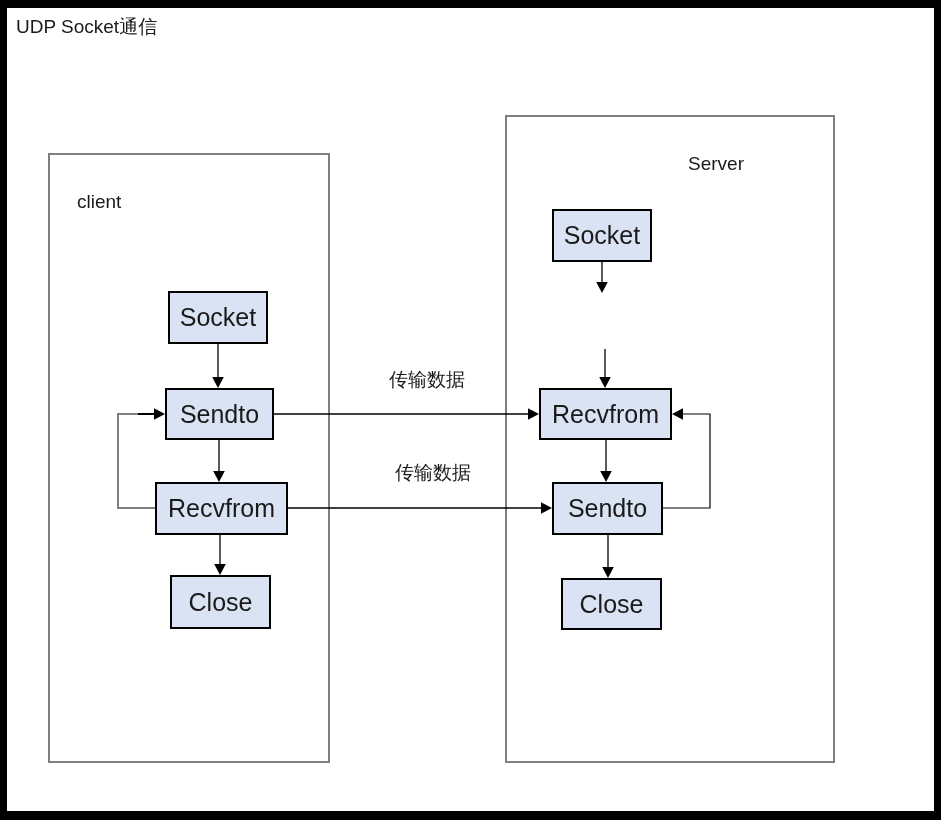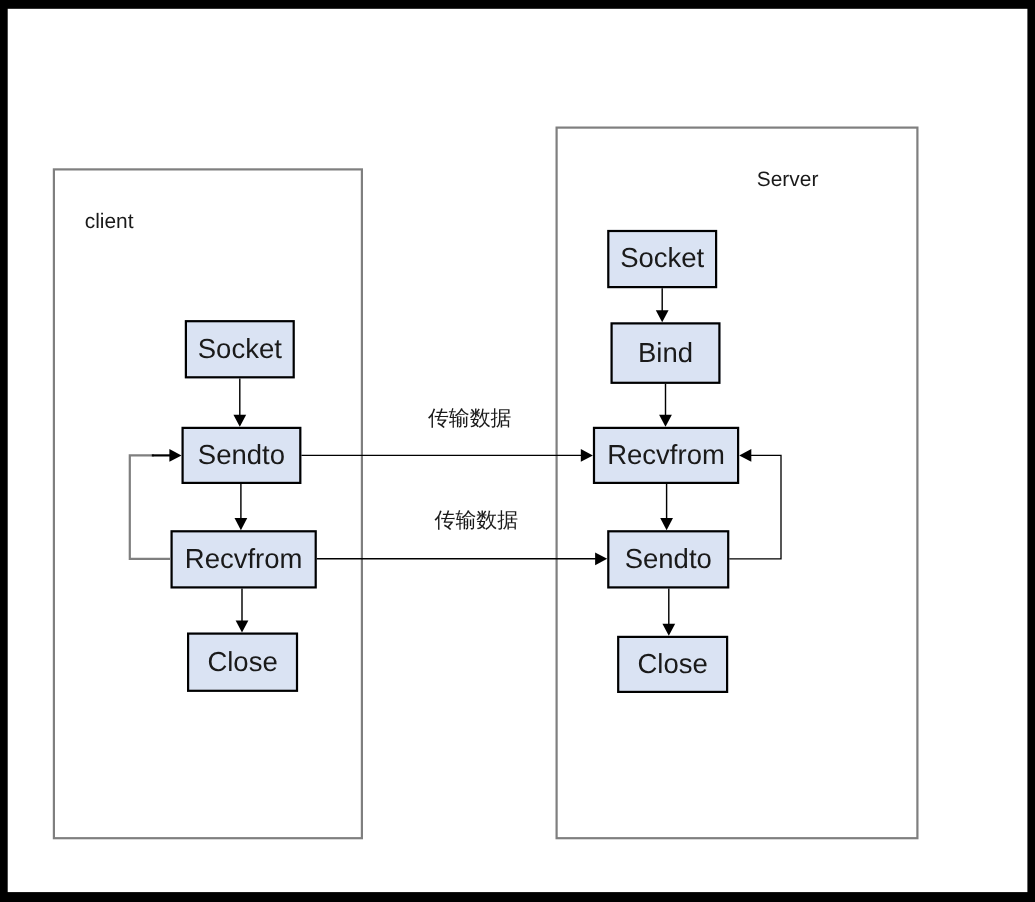--- a/index.html
+++ b/index.html
@@ -70,34 +70,34 @@
 </head>
 <body>
 
 <div class="page">
 
   <div class="frame top"></div>
   <div class="frame left"></div>
   <div class="frame right"></div>
   <div class="frame bottom"></div>
 
+  <div class="page-title">UDP Socket通信</div>
 
   <div class="container" style="left:48px; top:153px; width:282px; height:610px;"></div>
   <div class="container-label" style="left:77px; top:191px;text-align:center;">client</div>
 
   <div class="container" style="left:505px; top:115px; width:330px; height:648px;"></div>
   <div class="container-label" style="left:688px; top:153px;">Server</div>
 
   <div class="node" style="left:168px; top:291px; width:100px; height:53px;">Socket</div>
   <div class="node" style="left:165px; top:388px; width:109px; height:52px;">Sendto</div>
   <div class="node" style="left:155px; top:482px; width:133px; height:53px;">Recvfrom</div>
   <div class="node" style="left:170px; top:575px; width:101px; height:54px;">Close</div>
 
   <div class="node" style="left:552px; top:209px; width:100px; height:53px;">Socket</div>
-  <div class="node" style="left:555px; top:293px; width:100px; height:56px;">Bind</div>
   <div class="node" style="left:539px; top:388px; width:133px; height:52px;">Recvfrom</div>
   <div class="node" style="left:552px; top:482px; width:111px; height:53px;">Sendto</div>
   <div class="node" style="left:561px; top:578px; width:101px; height:52px;">Close</div>
 
   <div class="edge-label" style="left:358px; top:367px;">传输数据</div>
   <div class="edge-label" style="left:364px; top:460px;">传输数据</div>
 
   <svg class="wires" width="941" height="820" viewBox="0 0 941 820">
 
     <g>

